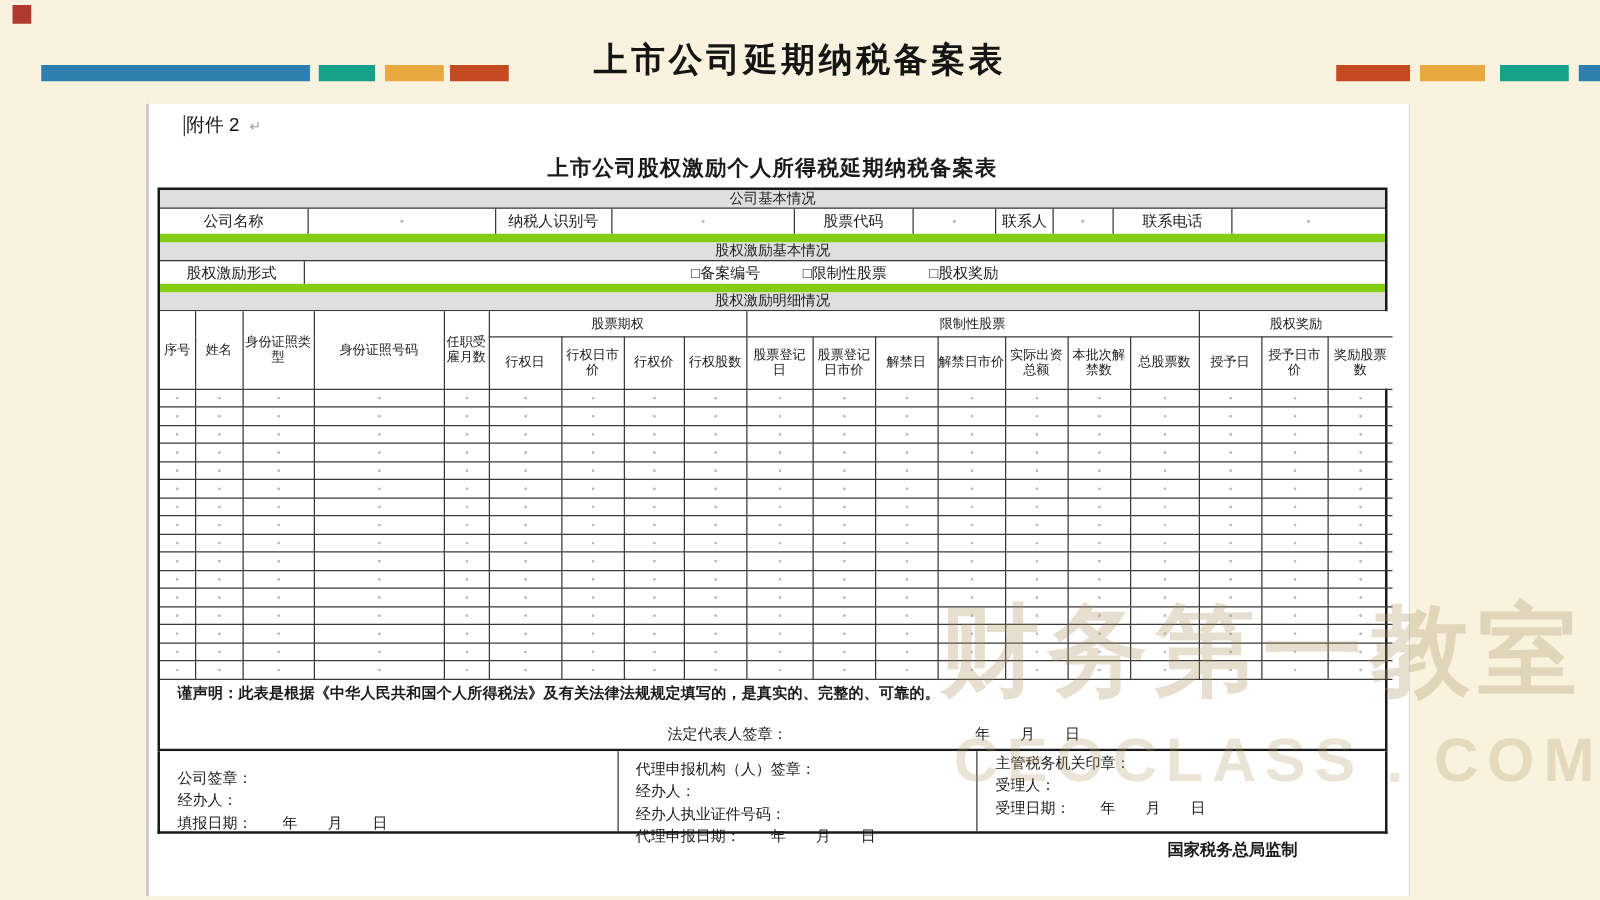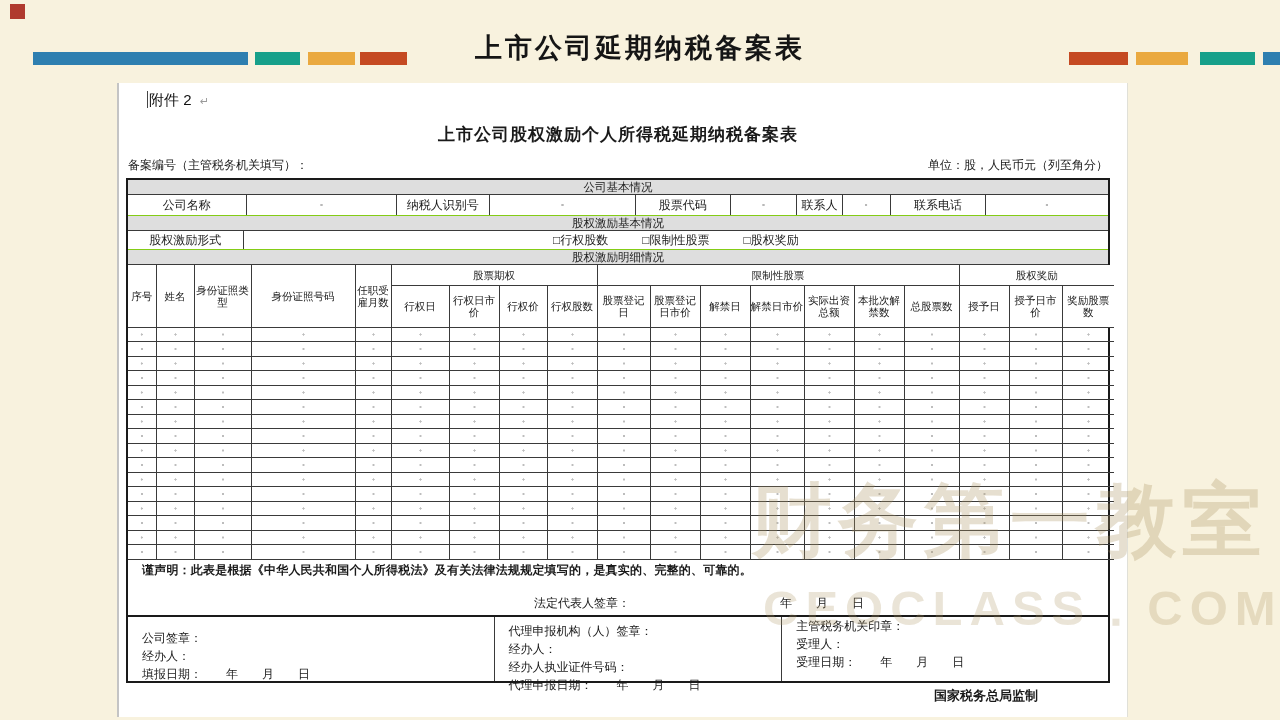--- a/index.html
+++ b/index.html
@@ -43,21 +43,21 @@
   .pmark { color:#9a9a9a; font-size:11px; margin-left:4px; }
   .form-title { margin-top:13px; text-align:center; font-size:17px; font-weight:bold; letter-spacing:1px; }
   .meta-row { margin-top:11px; display:flex; justify-content:space-between; font-size:12px; padding:0 2px; }
 
   
   .main-table { margin-top:4px; border:2px solid #1a1a1a; background:#fff; }
   .sec-title {
     height:15px; line-height:15px; background:#DEDEDE; text-align:center;
     font-size:11.5px; border-bottom:1px solid #3a3a3a; color:#222;
   }
-  .frow { display:flex; border-bottom:1px solid #84cc16; }
+  .frow { display:flex; border-bottom:7px solid #84cc16; }
   .frow .cell { border-left:1px solid #3a3a3a; text-align:center; overflow:hidden; }
   .frow .cell:first-child { border-left:none; }
   .company-row .cell { height:20px; line-height:20px; font-size:12px; }
   .form-row .cell { height:18px; line-height:18px; font-size:12px;font-family:Liberation Serif, serif; }
   .blank { background-image:radial-gradient(circle, #b8b8b8 1px, rgba(0,0,0,0) 1.4px);
            background-repeat:no-repeat; background-position:center; }
   .opts { display:flex; justify-content:center; gap:34px; }
 
   table.detail { border-collapse:collapse; table-layout:fixed; width:984px; }
   table.detail th, table.detail td { border:1px solid #3a3a3a; }
@@ -117,24 +117,20 @@
     <span class="bar b8"></span>
   </div>
 
   <div class="page">
     <div class="content">
       <div class="attachment">
         <span class="caret">附件 2</span>
         <span class="pmark">↵</span>
       </div>
       <div class="form-title">上市公司股权激励个人所得税延期纳税备案表</div>
-      <div class="meta-row">
-        <span>备案编号（主管税务机关填写）：</span>
-        <span>单位：股，人民币元（列至角分）</span>
-      </div>
 
       <div class="main-table">
         <div class="sec-title">公司基本情况</div>
 
         <div class="frow company-row">
           <div class="cell" style="width:119px">公司名称</div>
           <div class="cell blank" style="width:152px"></div>
           <div class="cell" style="width:94px">纳税人识别号</div>
           <div class="cell blank" style="width:148px"></div>
           <div class="cell" style="width:96px">股票代码</div>
@@ -143,21 +139,21 @@
           <div class="cell blank" style="width:48px"></div>
           <div class="cell" style="width:97px">联系电话</div>
           <div class="cell blank" style="width:124px"></div>
         </div>
 
         <div class="sec-title">股权激励基本情况</div>
 
         <div class="frow form-row">
           <div class="cell" style="width:115px">股权激励形式</div>
           <div class="cell opts" style="width:869px">
-            <span>□行权股数</span>
+            <span>□备案编号</span>
             <span>□限制性股票</span>
             <span>□股权奖励</span>
           </div>
         </div>
 
         <div class="sec-title">股权激励明细情况</div>
 
         <table class="detail">
           <colgroup>
             <col style="width:28px">

